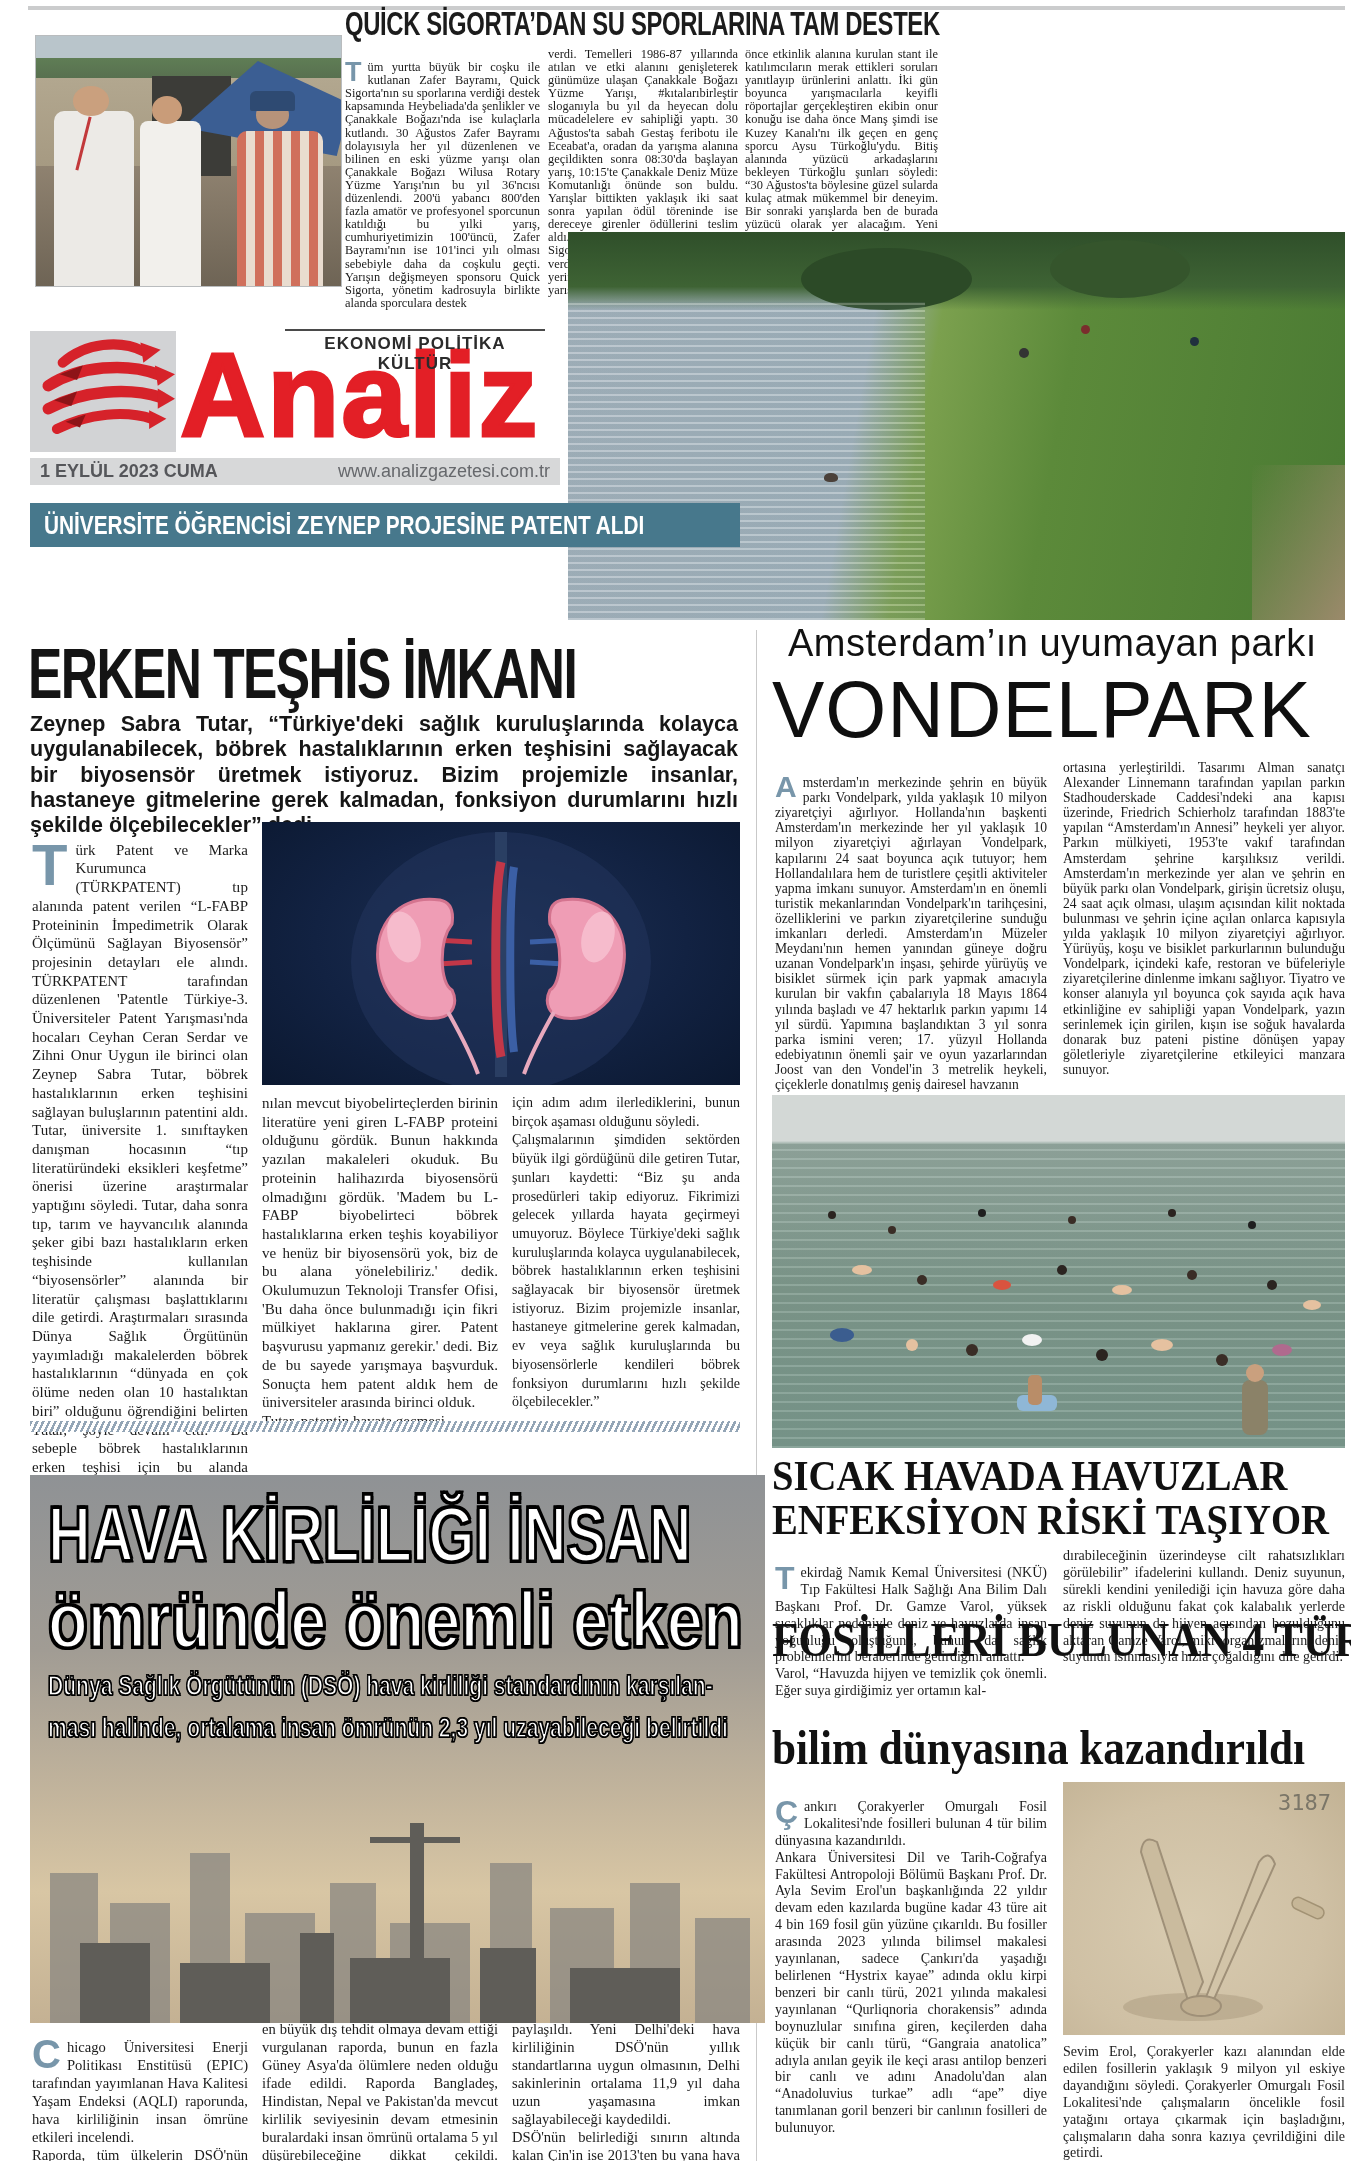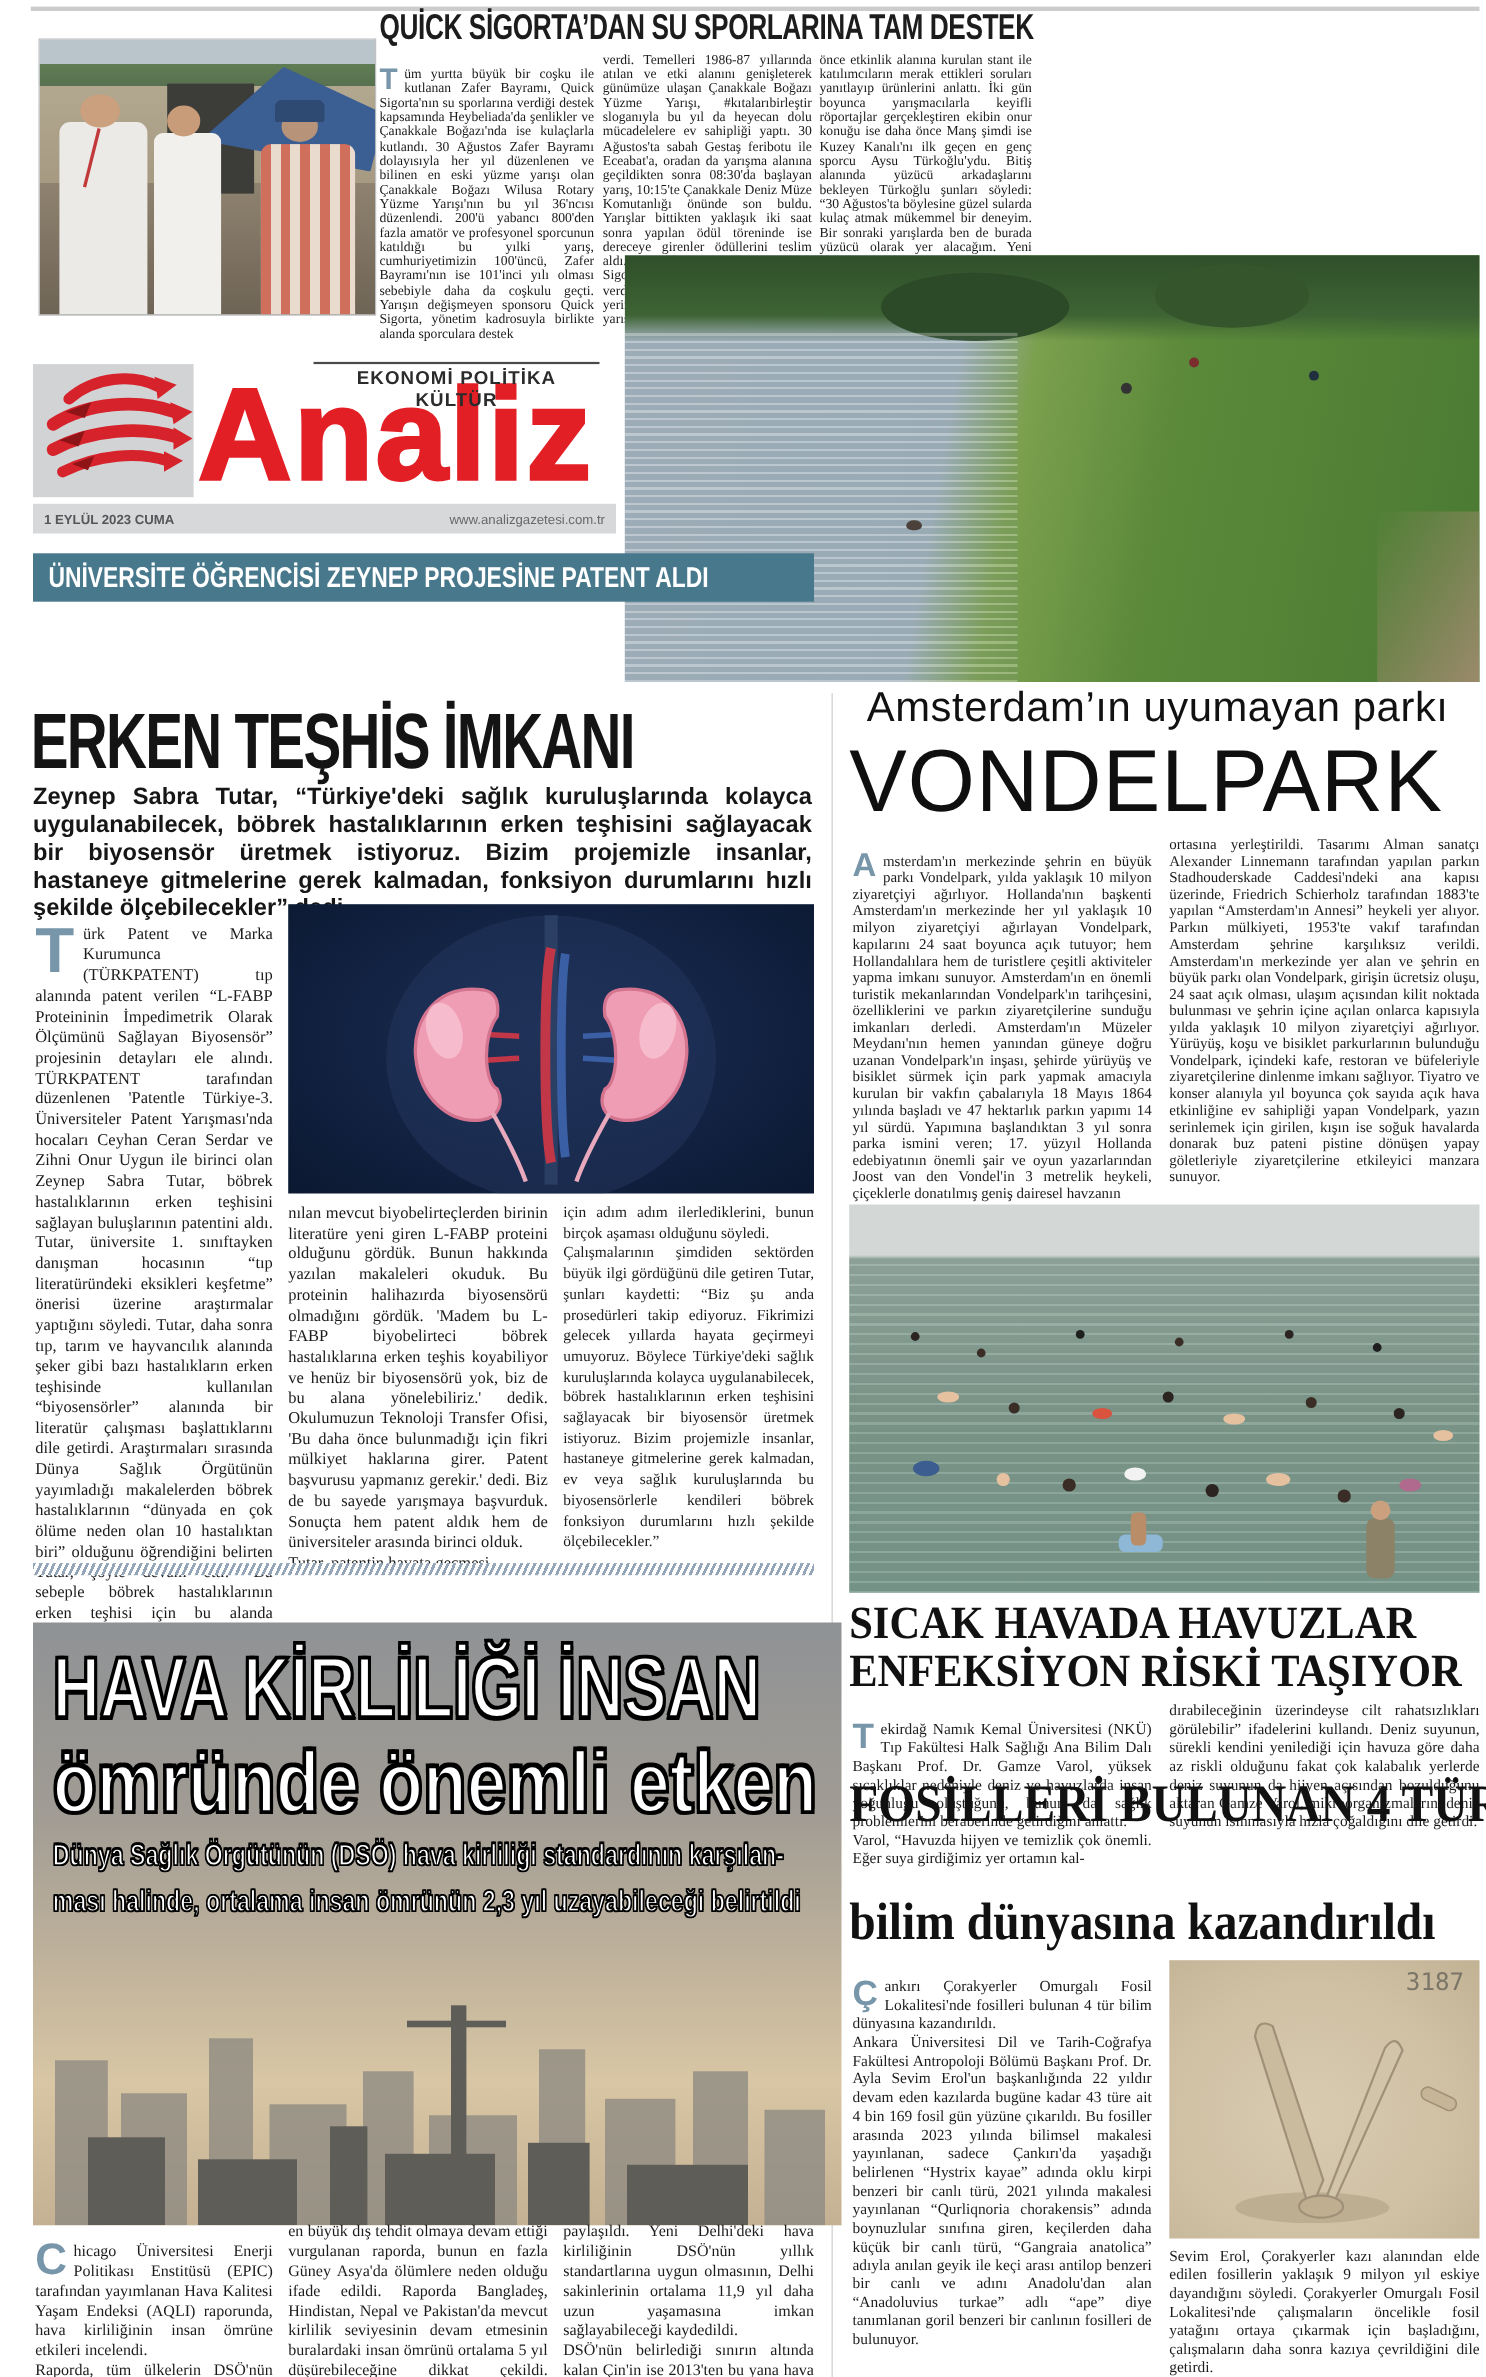--- a/index.html
+++ b/index.html
@@ -10,21 +10,21 @@
   
   .col{font-family:"Liberation Serif",serif;color:#1b1b1b;text-align:justify;
        white-space:pre-line;}
   .dropcap{float:left;font-family:"Liberation Sans",sans-serif;font-weight:700;
            color:#7896aa;padding-right:6px;line-height:.82;}
   .cond{display:inline-block;transform-origin:0 0;white-space:nowrap;}
   
   .brand{font-weight:700;color:#e31f26;-webkit-text-stroke:3px #e31f26;letter-spacing:2px;}
   .tagline{font-weight:700;color:#2b2b2b;letter-spacing:1px;border-top:2px solid #4a4a4a;
            text-align:center;}
-  .datebar{background:#d7d8d9;color:#55565a;font-size:12px;font-weight:700;
+  .datebar{background:#d7d8d9;color:#55565a;font-size:18px;font-weight:700;
            display:flex;justify-content:space-between;align-items:center;
            padding:0 10px;box-sizing:border-box;}
   .kicker{background:#47788c;color:#fff;font-weight:700;display:flex;align-items:center;
           padding-left:14px;box-sizing:border-box;}
   .mainhead{font-weight:700;color:#141414;letter-spacing:-2px;}
   .subhead{font-weight:700;color:#161616;text-align:justify;line-height:1.18;}
   .serifhead{font-family:"Liberation Serif",serif;font-weight:700;color:#111;}
   .outline-white{color:#fff;font-weight:700;-webkit-text-stroke:3px #000;
      text-shadow:2px 2px 0 #000,-2px 2px 0 #000,2px -2px 0 #000,-2px -2px 0 #000;}
   .outline-white-sm{color:#fff;font-weight:700;-webkit-text-stroke:1.5px #000;

